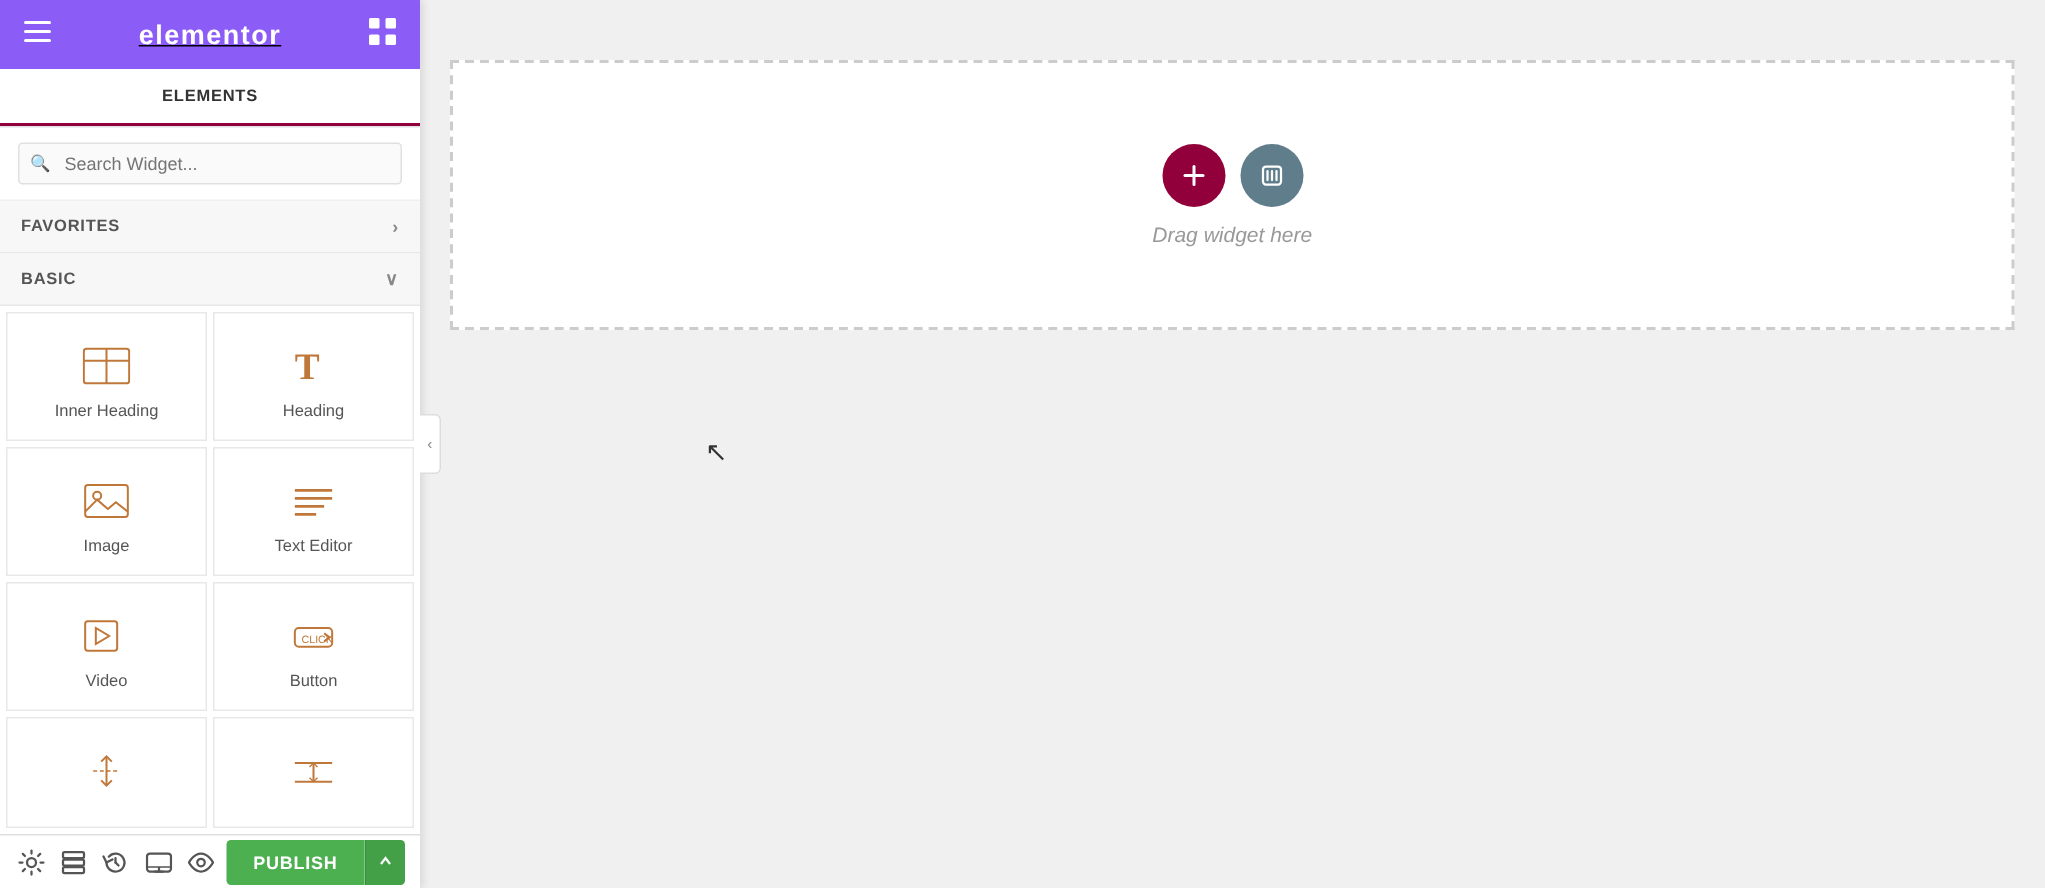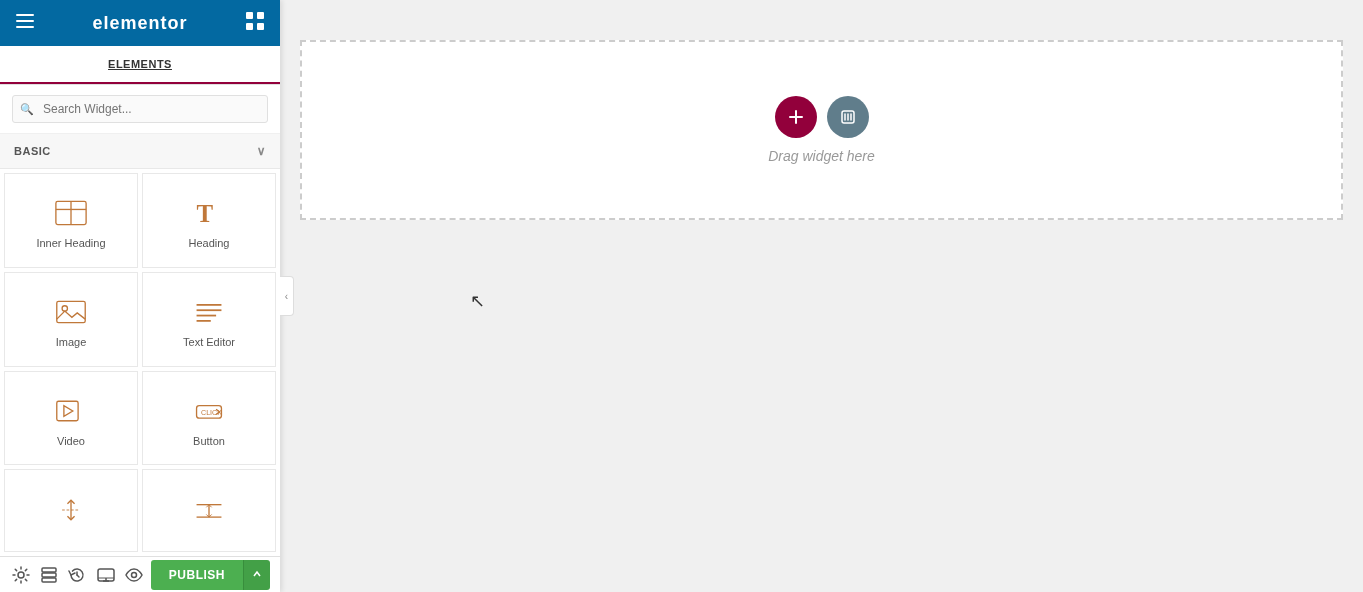--- a/index.html
+++ b/index.html
@@ -13,26 +13,27 @@
       display: flex;
       flex-direction: column;
       height: 592px;
       position: relative;
       z-index: 10;
       box-shadow: 2px 0 5px rgba(0,0,0,0.1);
     }
 
     
     #sidebar-header {
-      background: #0369a1;
+      background: #8b5cf6;
       height: 46px;
       display: flex;
       align-items: center;
       justify-content: space-between;
       padding: 0 16px;
+      text-decoration: underline;
     }
     #sidebar-header .hamburger-icon { color: #fff; font-size: 16px; cursor: pointer; }
     #sidebar-header .logo { color: #fff; font-size: 18px; font-weight: bold; letter-spacing: 1px; }
     #sidebar-header .grid-icon { color: #fff; font-size: 16px; cursor: pointer; }
 
     
     #sidebar-tabs {
       display: flex;
       border-bottom: 1px solid #e0e0e0;
     }
@@ -43,21 +44,20 @@
       font-size: 11px;
       font-weight: 600;
       letter-spacing: 0.5px;
       color: #888;
       cursor: pointer;
       border-bottom: 2px solid transparent;
     }
     .tab-item.active {
       color: #333;
       border-bottom: 2px solid #92003b;
-      text-decoration: underline;
     }
 
     
     #search-wrapper {
       padding: 10px 12px;
       border-bottom: 1px solid #f0f0f0;
     }
     #search-wrapper input {
       width: 100%;
       padding: 6px 10px 6px 30px;
@@ -274,20 +274,24 @@
   <div id="sidebar-tabs">
     <div class="tab-item active">ELEMENTS</div>
   </div>
 
   <div id="search-wrapper">
     <div class="search-icon-wrap">
       <input type="text" placeholder="Search Widget..." style="">
     </div>
   </div>
 
+  <div class="section-header">
+    <span>FAVORITES</span>
+    <span class="chevron">›</span>
+  </div>
 
   <div class="section-header">
     <span>BASIC</span>
     <span class="chevron">∨</span>
   </div>
 
   <div class="widget-grid">
 
     <div class="widget-item">
       <svg viewBox="0 0 36 28" fill="none" xmlns="http://www.w3.org/2000/svg">

